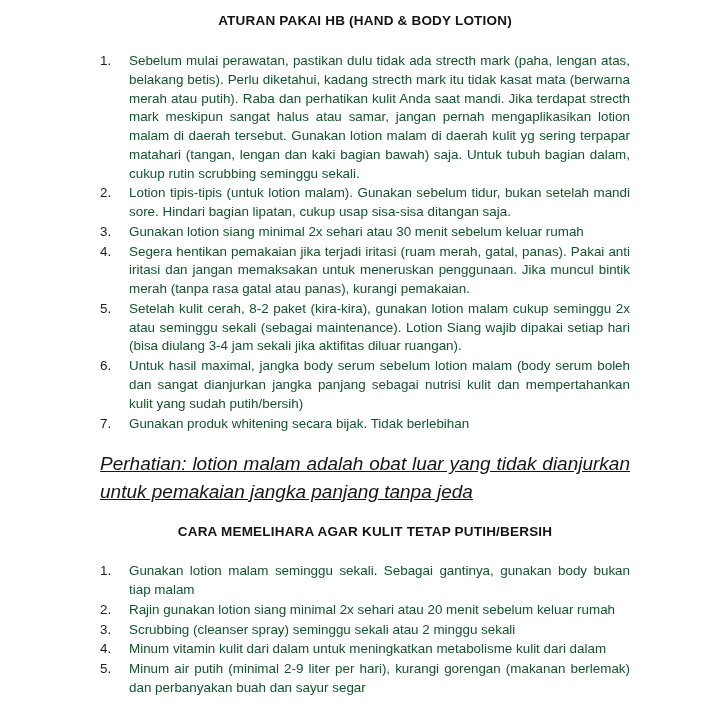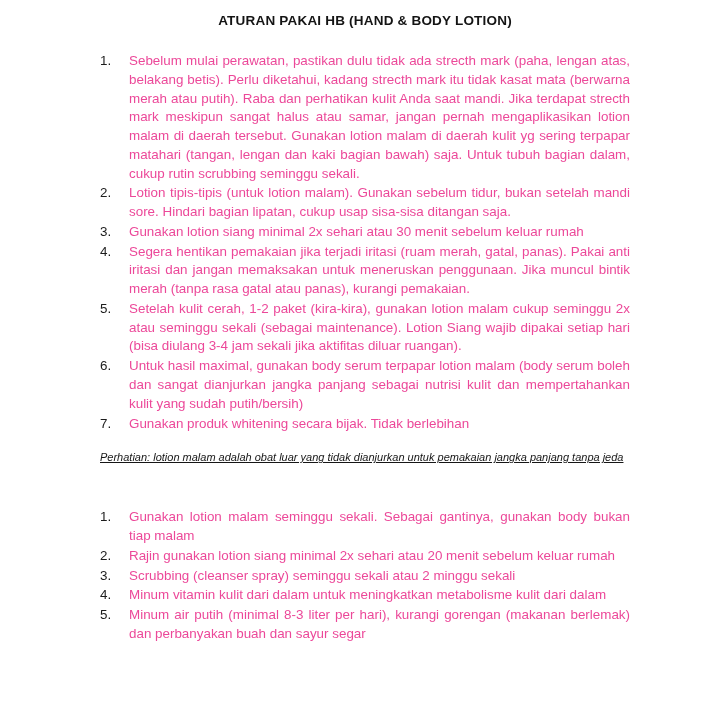--- a/index.html
+++ b/index.html
@@ -43,25 +43,25 @@
     margin: 0 0 1px 0;
   }
   .num {
     flex: 0 0 29px;
     width: 29px;
     color: #1c1c1c;
   }
   .txt {
     flex: 1;
     text-align: justify;
-    color: #ec4899;
+    color: #14532d;
   }
   .note {
     margin: 17px 0 0 0;
-    font-size: 11px;
+    font-size: 19px;
     line-height: 1.45;
     font-style: italic;
     text-decoration: underline;
     text-align: justify;
     color: #161616;
   }
   .section-gap { height: 19px; }
 </style>
 </head>
 <body>
@@ -84,36 +84,37 @@
     <li class="item">
       <span class="num">3.</span>
       <span class="txt">Gunakan lotion siang minimal 2x sehari atau 30 menit sebelum keluar rumah</span>
     </li>
     <li class="item">
       <span class="num">4.</span>
       <span class="txt">Segera hentikan pemakaian jika terjadi iritasi (ruam merah, gatal, panas). Pakai anti iritasi dan jangan memaksakan untuk meneruskan penggunaan. Jika muncul bintik merah (tanpa rasa gatal atau panas), kurangi pemakaian.</span>
     </li>
     <li class="item">
       <span class="num">5.</span>
-      <span class="txt">Setelah kulit cerah, 1-2 paket (kira-kira), gunakan lotion malam cukup seminggu 2x atau seminggu sekali (sebagai maintenance). Lotion Siang wajib dipakai setiap hari (bisa diulang 3-4 jam sekali jika aktifitas diluar ruangan).</span>
+      <span class="txt">Setelah kulit cerah, 8-2 paket (kira-kira), gunakan lotion malam cukup seminggu 2x atau seminggu sekali (sebagai maintenance). Lotion Siang wajib dipakai setiap hari (bisa diulang 3-4 jam sekali jika aktifitas diluar ruangan).</span>
     </li>
     <li class="item">
       <span class="num">6.</span>
-      <span class="txt">Untuk hasil maximal, gunakan body serum terpapar lotion malam (body serum boleh dan sangat dianjurkan jangka panjang sebagai nutrisi kulit dan mempertahankan kulit yang sudah putih/bersih)</span>
+      <span class="txt">Untuk hasil maximal, jangka body serum sebelum lotion malam (body serum boleh dan sangat dianjurkan jangka panjang sebagai nutrisi kulit dan mempertahankan kulit yang sudah putih/bersih)</span>
     </li>
     <li class="item">
       <span class="num">7.</span>
       <span class="txt">Gunakan produk whitening secara bijak. Tidak berlebihan</span>
     </li>
   </ol>
 
   <p class="note">Perhatian: lotion malam adalah obat luar yang tidak dianjurkan untuk pemakaian jangka panjang tanpa jeda</p>
 
   <div class="section-gap"></div>
 
+  <h2 class="doc-title">CARA MEMELIHARA AGAR KULIT TETAP PUTIH/BERSIH</h2>
 
   <div class="title-gap-2"></div>
 
   <ol class="list">
     <li class="item">
       <span class="num">1.</span>
       <span class="txt">Gunakan lotion malam seminggu sekali. Sebagai gantinya, gunakan body bukan tiap malam</span>
     </li>
     <li class="item">
       <span class="num">2.</span>
@@ -122,17 +123,17 @@
     <li class="item">
       <span class="num">3.</span>
       <span class="txt">Scrubbing (cleanser spray) seminggu sekali atau 2 minggu sekali</span>
     </li>
     <li class="item">
       <span class="num">4.</span>
       <span class="txt">Minum vitamin kulit dari dalam untuk meningkatkan metabolisme kulit dari dalam</span>
     </li>
     <li class="item">
       <span class="num">5.</span>
-      <span class="txt">Minum air putih (minimal 8-3 liter per hari), kurangi gorengan (makanan berlemak) dan perbanyakan buah dan sayur segar</span>
+      <span class="txt">Minum air putih (minimal 2-9 liter per hari), kurangi gorengan (makanan berlemak) dan perbanyakan buah dan sayur segar</span>
     </li>
   </ol>
 
 </div>
 
 </body></html>

